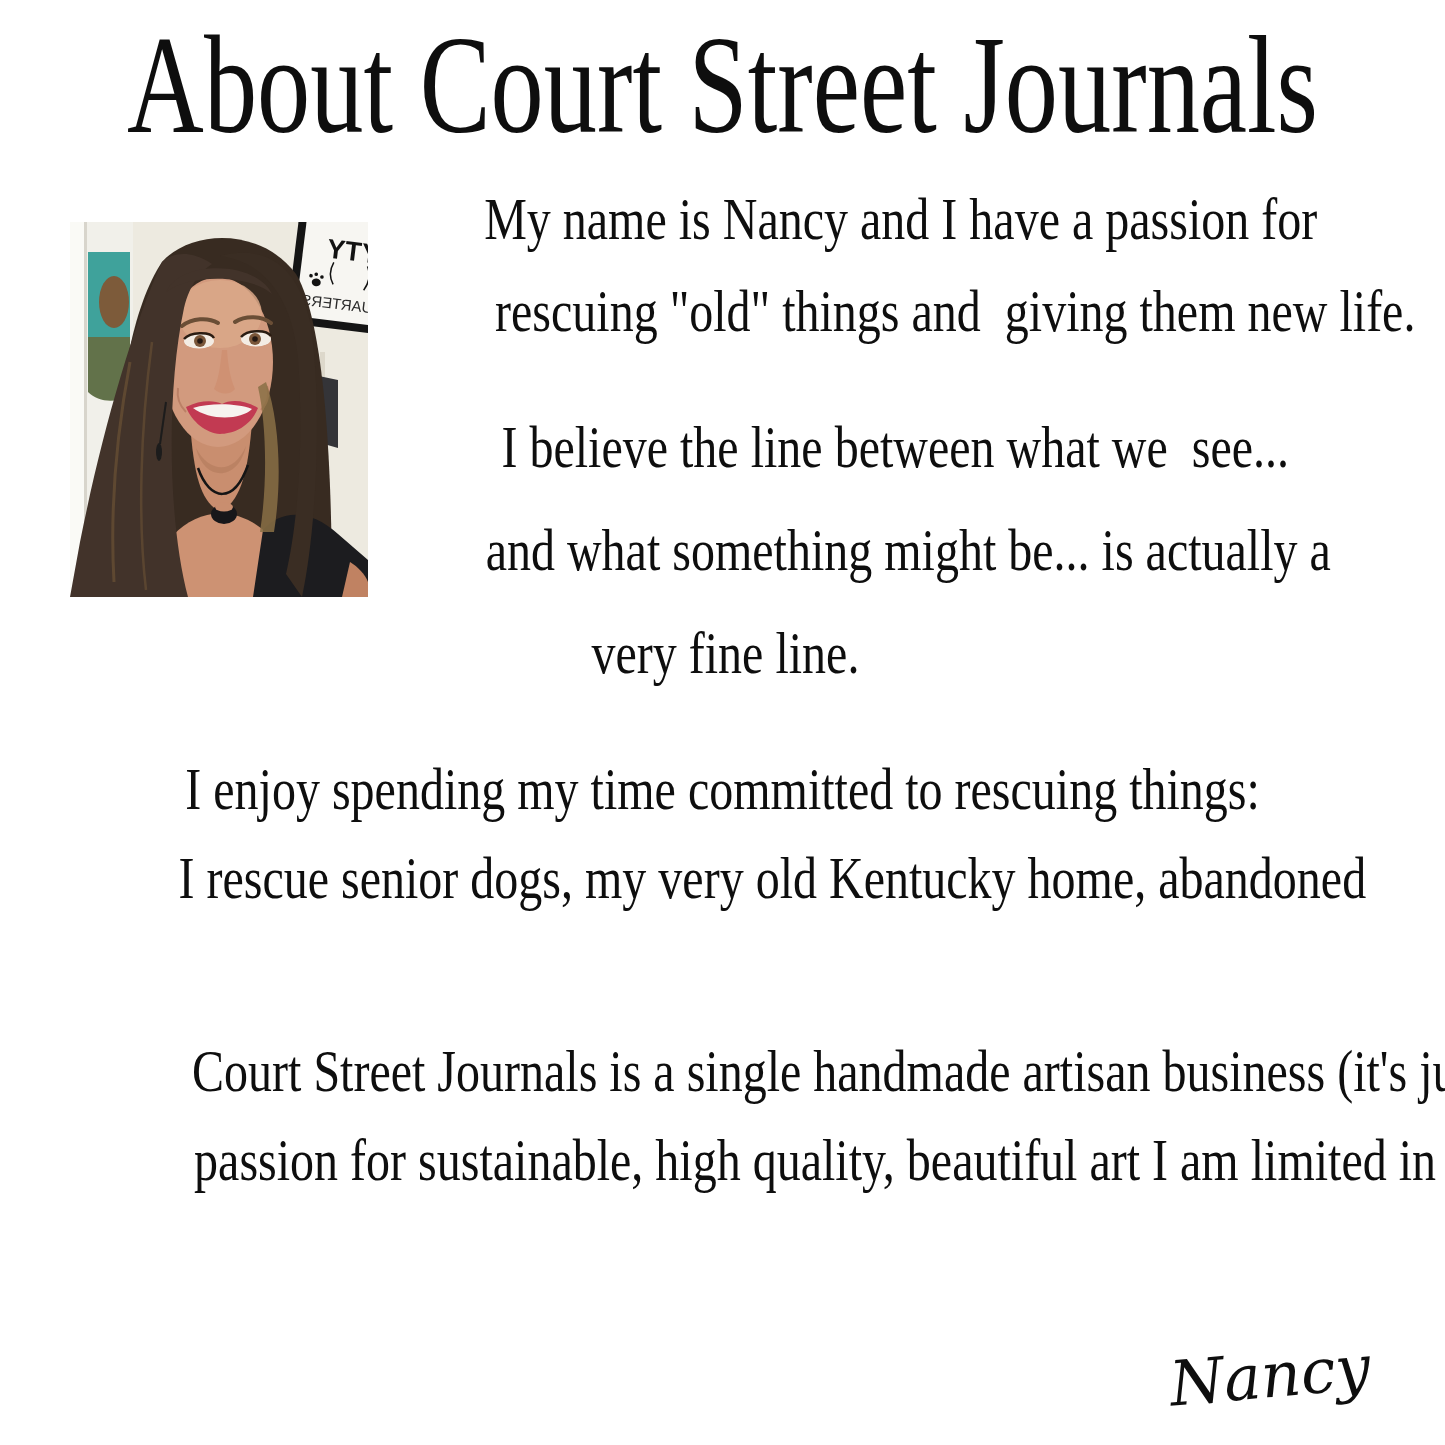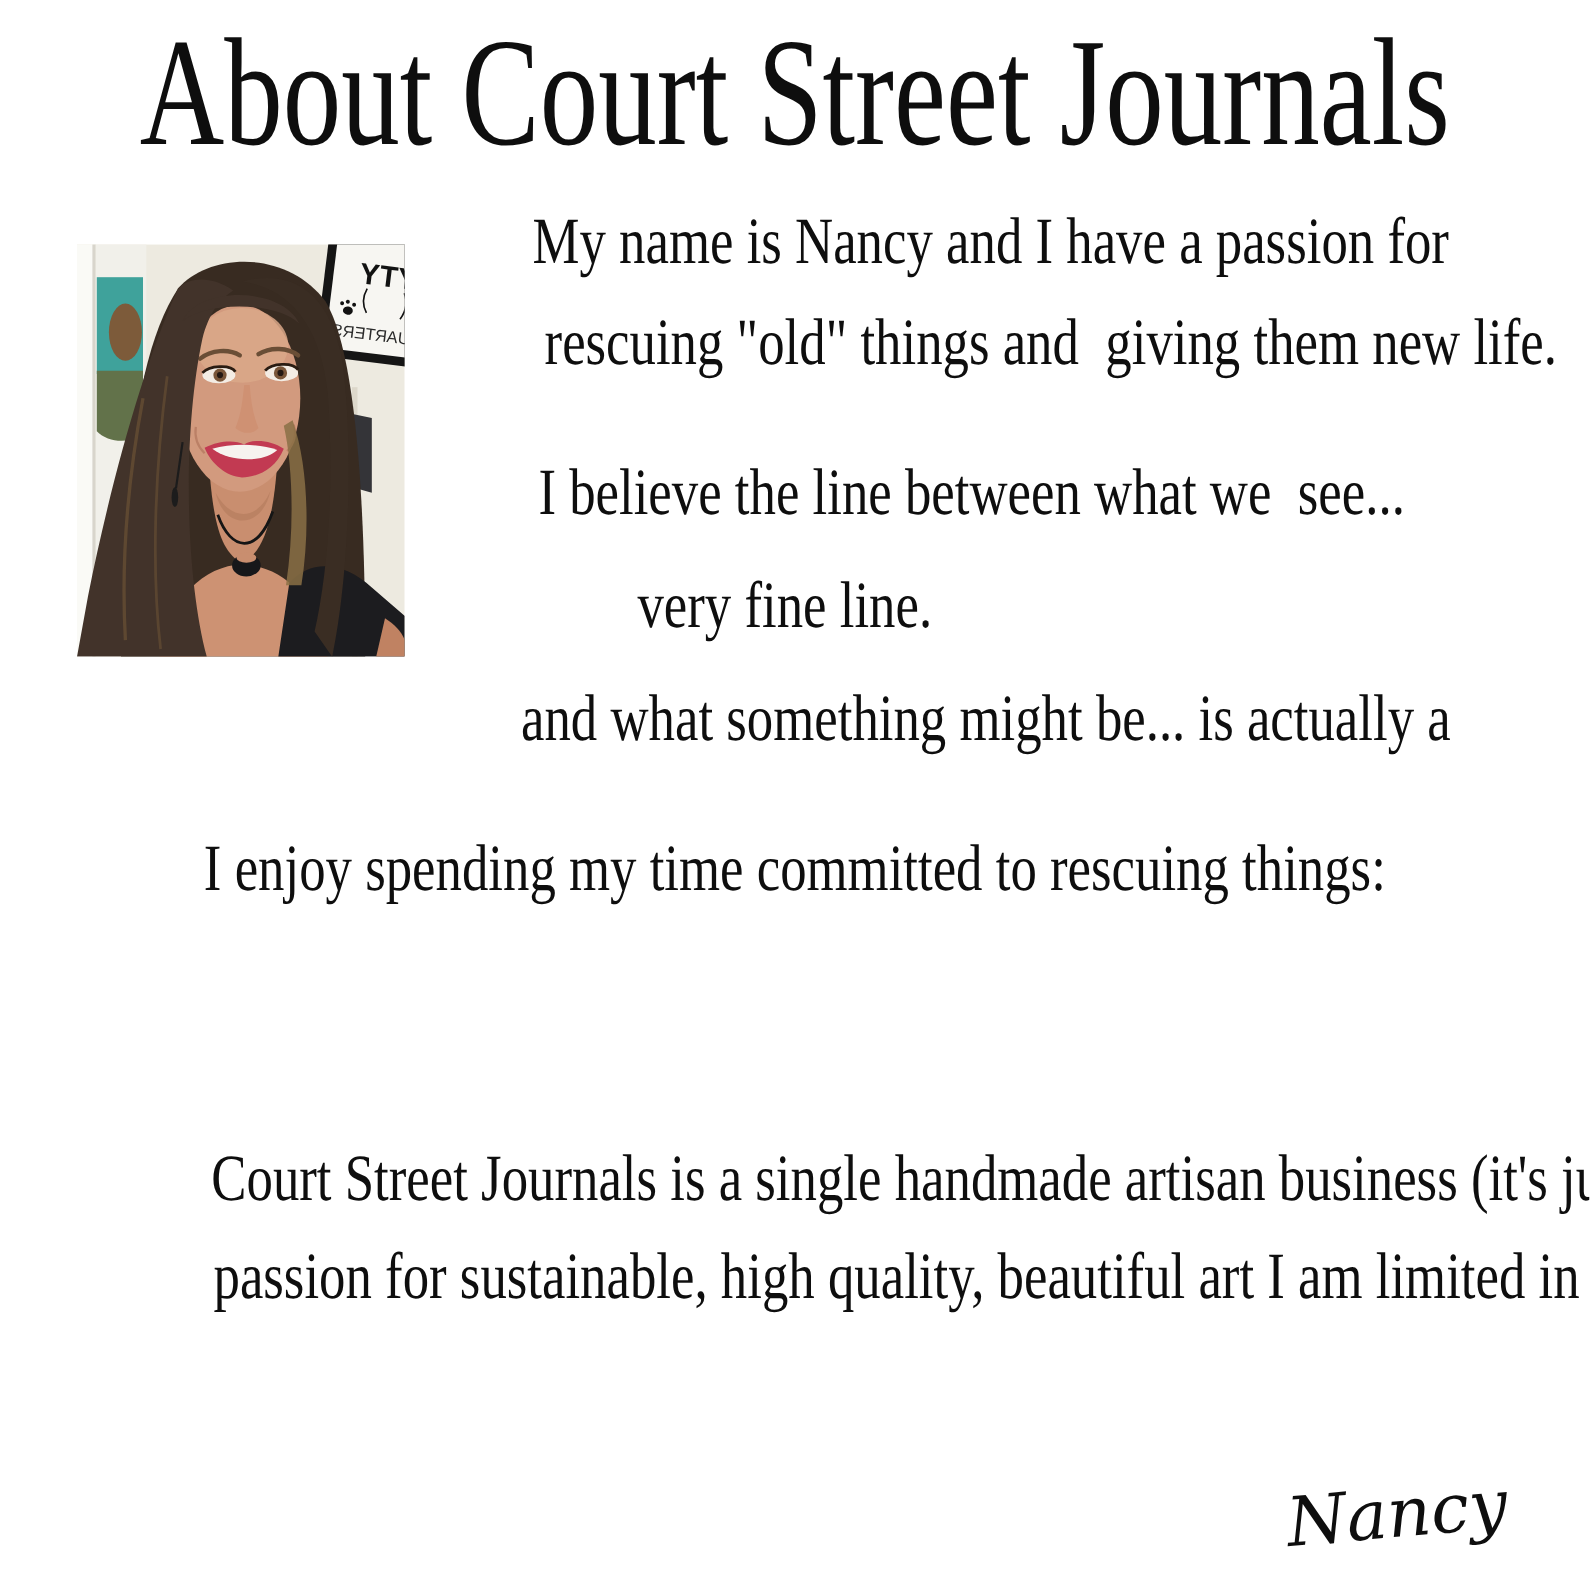--- a/index.html
+++ b/index.html
@@ -25,21 +25,21 @@
     transform: scaleX(0.80);
     transform-origin: 50% 50%;
     white-space: pre;            
   }
   .cond-title { transform: scaleX(0.76); }
 
   
   .para { font-size: 60px; }
   .para .line { text-align: center; white-space: nowrap; }
   .p1 { left: 380px; top: 173px;  width: 1030px; line-height: 92px; }
-  .p2 { left: 368px; top: 396px;  width: 1030px; line-height: 103px; }
+  .p2 { left: 380px; top: 396px;  width: 1030px; line-height: 103px; }
   .p3 { left: 30px;  top: 745px;  width: 1385px; line-height: 89px; }
   .p4 { left: 30px;  top: 1027px; width: 1385px; line-height: 89px; }
   .shift-left { position: relative; left: -170px; }
 
   
   .signature {
     left: 1145px; top: 1328px; width: 250px; height: 95px;
     display: flex; align-items: center; justify-content: center;
     font-family: "DejaVu Serif", serif;
     font-style: italic;
@@ -136,26 +136,27 @@
     </svg>
   </div>
 
   <div class="abs para p1">
     <div class="line"><span class="cond">My name is Nancy and I have a passion for</span></div>
     <div class="line"><span class="cond">rescuing "old" things and  giving them new life.</span></div>
   </div>
 
   <div class="abs para p2">
     <div class="line"><span class="cond">I believe the line between what we  see...</span></div>
+    <div class="line"><span class="cond">and what something might be... is actually a</span></div>
     <div class="line shift-left"><span class="cond">very fine line.</span></div>
-    <div class="line"><span class="cond">and what something might be... is actually a</span></div>
   </div>
 
   <div class="abs para p3">
     <div class="line"><span class="cond">I enjoy spending my time committed to rescuing things:</span></div>
+    <div class="line"><span class="cond">I rescue senior dogs, my very old Kentucky home, abandoned</span></div>
   </div>
 
   <div class="abs para p4">
     <div class="line"><span class="cond">Court Street Journals is a single handmade artisan business (it's just</span></div>
     <div class="line"><span class="cond">passion for sustainable, high quality, beautiful art I am limited in the</span></div>
   </div>
 
   <div class="abs signature">
     <span>Nancy</span>
   </div>

